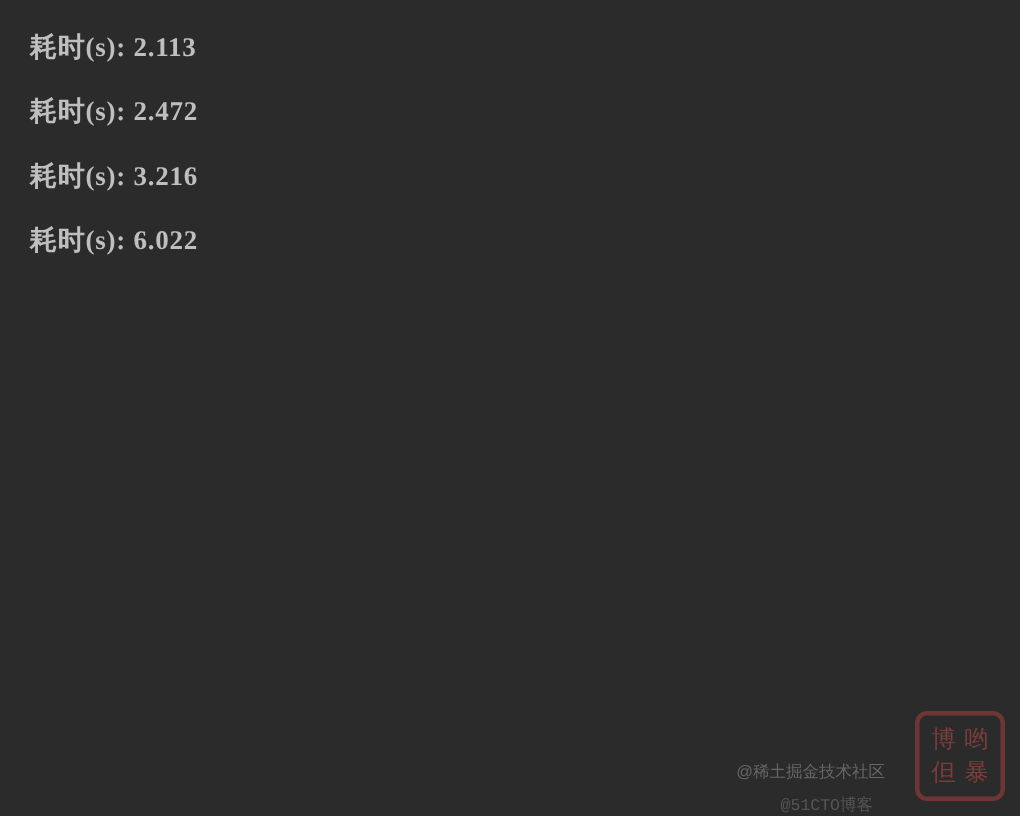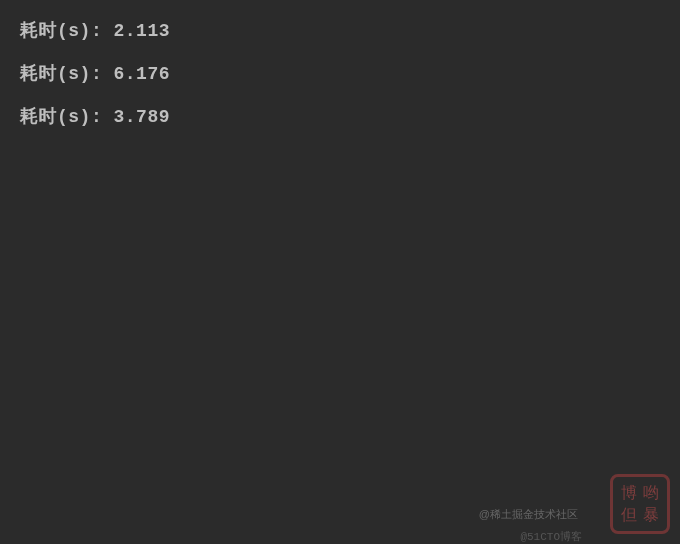--- a/index.html
+++ b/index.html
@@ -1,18 +1,19 @@
 <!DOCTYPE html>
 <html><head>
   <meta charset="utf-8">
   <style>
     * {
       margin: 0;
       padding: 0;
       box-sizing: border-box;
+      font-family: Liberation Serif, serif;
     }
     body {
       background-color: #2b2b2b;
       font-family: 'Courier New', Consolas, monospace;
       color: #bfbfbf;
       width: 680px;
       height: 544px;
       padding: 10px 20px;
       position: relative;
       overflow: hidden;
@@ -26,21 +27,21 @@
     }
     .label-part {
       display: inline;
     }
     .value-part {
       display: inline;
     }
     .watermark-text {
       position: absolute;
       bottom: 22px;
-      right: 102px;
+      right: 90px;
       font-size: 11px;
       color: #666666;
       font-family: sans-serif;
       font-weight: normal;
       letter-spacing: 0;
     }
     .watermark-text2 {
       position: absolute;
       bottom: 0;
       right: 98px;
@@ -85,22 +86,23 @@
       display: flex;
       align-items: center;
       justify-content: center;
     }
   </style>
 </head>
 <body>
 
 <div>
   <div class="log-line"><span class="label-part">耗时(s): </span><span class="value-part">2.113</span></div>
-  <div class="log-line"><span class="label-part">耗时(s): </span><span class="value-part">6.176</span></div>
-  <div class="log-line"><span class="label-part">耗时(s): </span><span class="value-part">3.789</span></div>
+  <div class="log-line"><span class="label-part">耗时(s): </span><span class="value-part">2.472</span></div>
+  <div class="log-line"><span class="label-part">耗时(s): </span><span class="value-part">3.216</span></div>
+  <div class="log-line"><span class="label-part">耗时(s): </span><span class="value-part">6.022</span></div>
 </div>
 
 <div class="watermark-text">@稀土掘金技术社区</div>
 <div class="watermark-text2">@51CTO博客</div>
 
 <div class="seal">
   <div class="seal-outer"></div>
   <div class="seal-text">
     <span>博</span>
     <span>哟</span>

